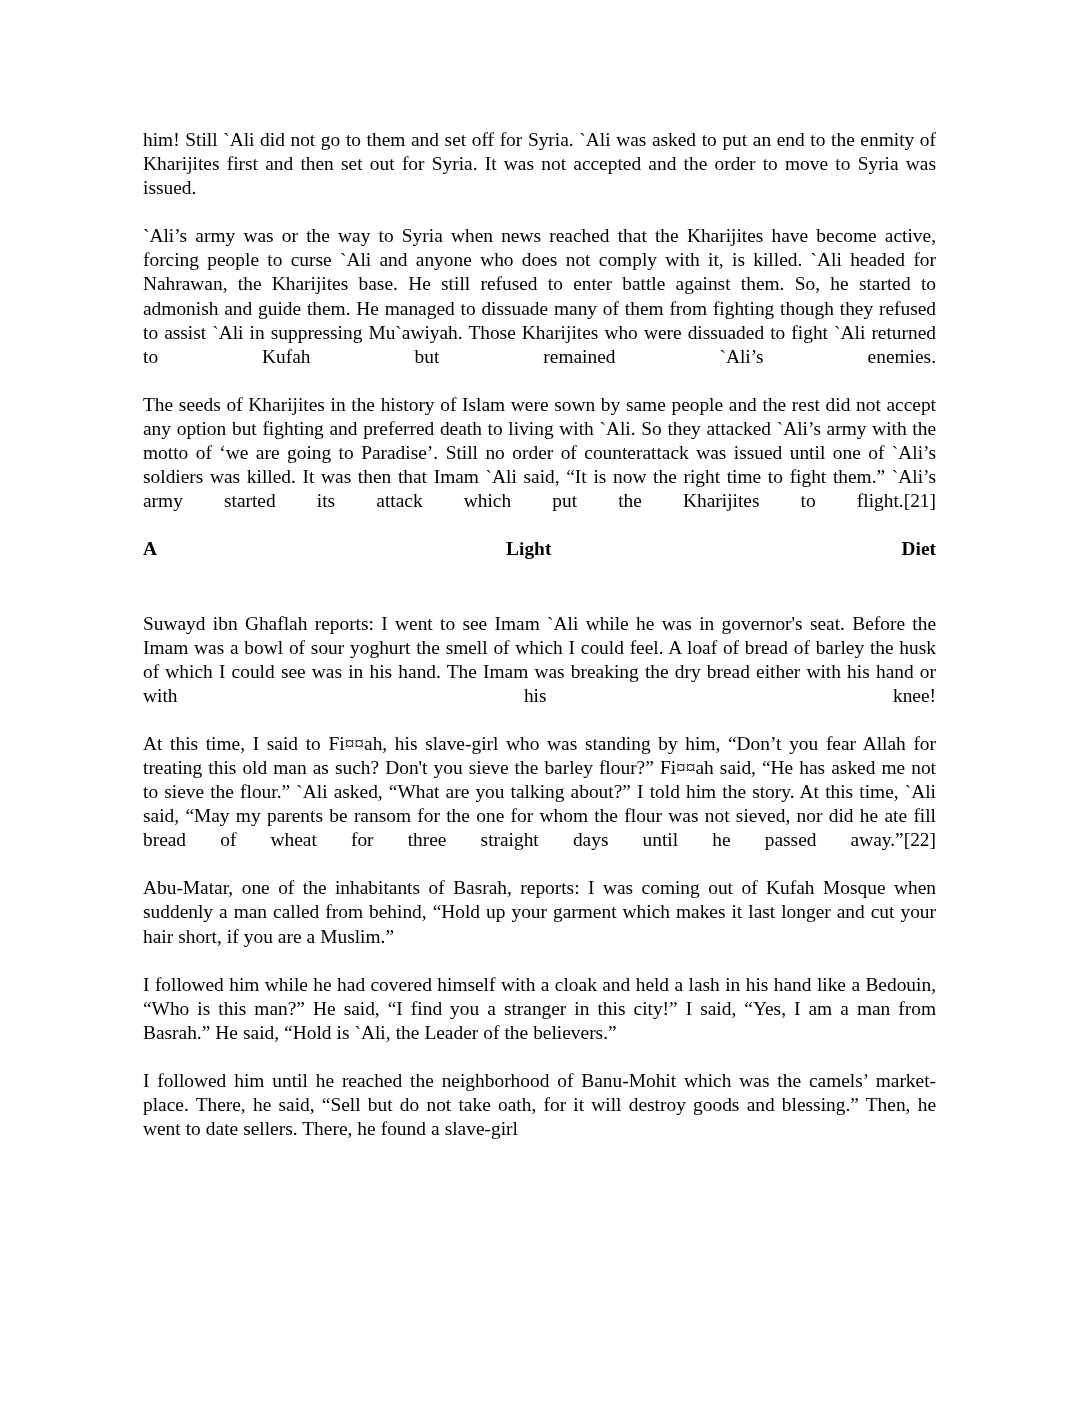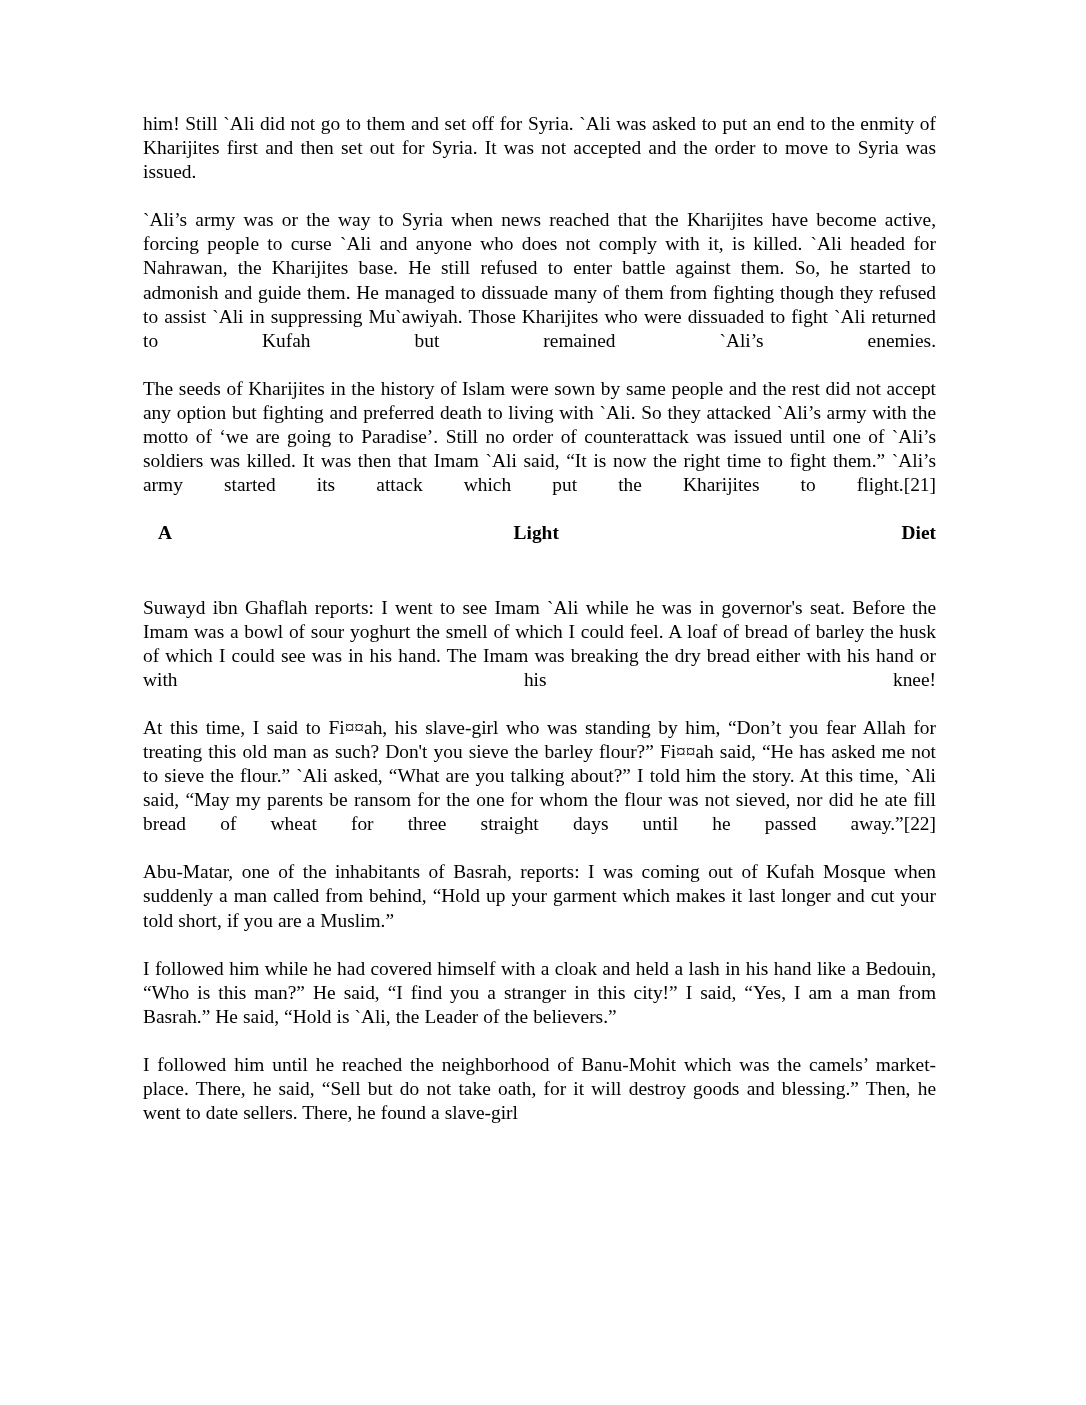--- a/index.html
+++ b/index.html
@@ -19,21 +19,21 @@
     position: relative;
     width: 1086px;
     height: 1405px;
     background: #ffffff;
     box-sizing: border-box;
     overflow: hidden;
   }
   .content {
     position: absolute;
     left: 143px;
-    top: 112px;
+    top: 128px;
     width: 793px;
   }
   p.para {
     margin: 0 0 24px 0;
     font-size: 19.4px;
     line-height: 24.1px;
     text-align: justify;
     text-align-last: justify;
     text-justify: inter-word;
     word-spacing: 0.01em;
@@ -51,21 +51,20 @@
     margin: 24px 0 26px 0;
     font-size: 19.4px;
     line-height: 24.1px;
     font-weight: bold;
     text-align: justify;
     text-align-last: justify;
     text-justify: inter-word;
   }
   h2.heading.first-heading {
     margin-top: 24px;
-    margin-left: 15px;
   }
   
   h2.heading > span.spread {
     display: block;
   }
   h2.heading > span.spread::after {
     content: "";
     display: inline-block;
     width: 100%;
     height: 0;
@@ -85,20 +84,20 @@
 
     <h2 class="heading first-heading">
       <span class="spread">A Light Diet</span>
     </h2>
 
     <p class="para">Suwayd ibn Ghaflah reports: I went to see Imam `Ali while he was in governor's seat. Before the Imam was a bowl of sour yoghurt the smell of which I could feel. A loaf of bread of barley the husk of which I could see was in his hand. The Imam was breaking the dry bread either with his hand or with his knee!</p>
 
     <p class="para">At this time, I said to Fi¤¤ah, his slave-girl who was standing by him, “Don’t you fear Allah for treating this old man as such? Don't you sieve the barley flour?” Fi¤¤ah said, “He has asked me not to sieve the flour.” `Ali asked, “What are you talking about?” I told him the story. At this time, `Ali said, “May my parents be ransom for the one for whom the flour was not sieved, nor did he ate fill bread of wheat for three straight days until he passed away.”[22]</p>
 
 
-    <p class="para natural-last">Abu-Matar, one of the inhabitants of Basrah, reports: I was coming out of Kufah Mosque when suddenly a man called from behind, “Hold up your garment which makes it last longer and cut your told short, if you are a Muslim.”</p>
+    <p class="para natural-last">Abu-Matar, one of the inhabitants of Basrah, reports: I was coming out of Kufah Mosque when suddenly a man called from behind, “Hold up your garment which makes it last longer and cut your hair short, if you are a Muslim.”</p>
 
     <p class="para natural-last">I followed him while he had covered himself with a cloak and held a lash in his hand like a Bedouin, “Who is this man?” He said, “I find you a stranger in this city!” I said, “Yes, I am a man from Basrah.” He said, “Hold is `Ali, the Leader of the believers.”</p>
 
     <p class="para natural-last">I followed him until he reached the neighborhood of Banu-Mohit which was the camels’ market-place. There, he said, “Sell but do not take oath, for it will destroy goods and blessing.” Then, he went to date sellers. There, he found a slave-girl</p>
 
   </div>
 </div>
 
 </body></html>

